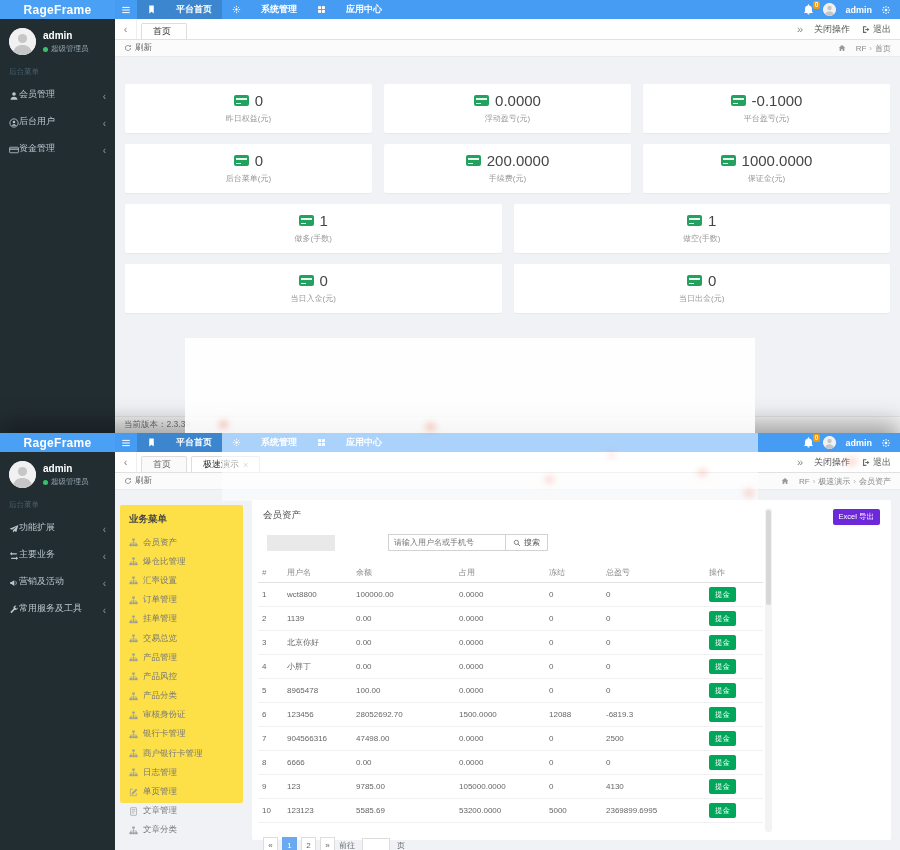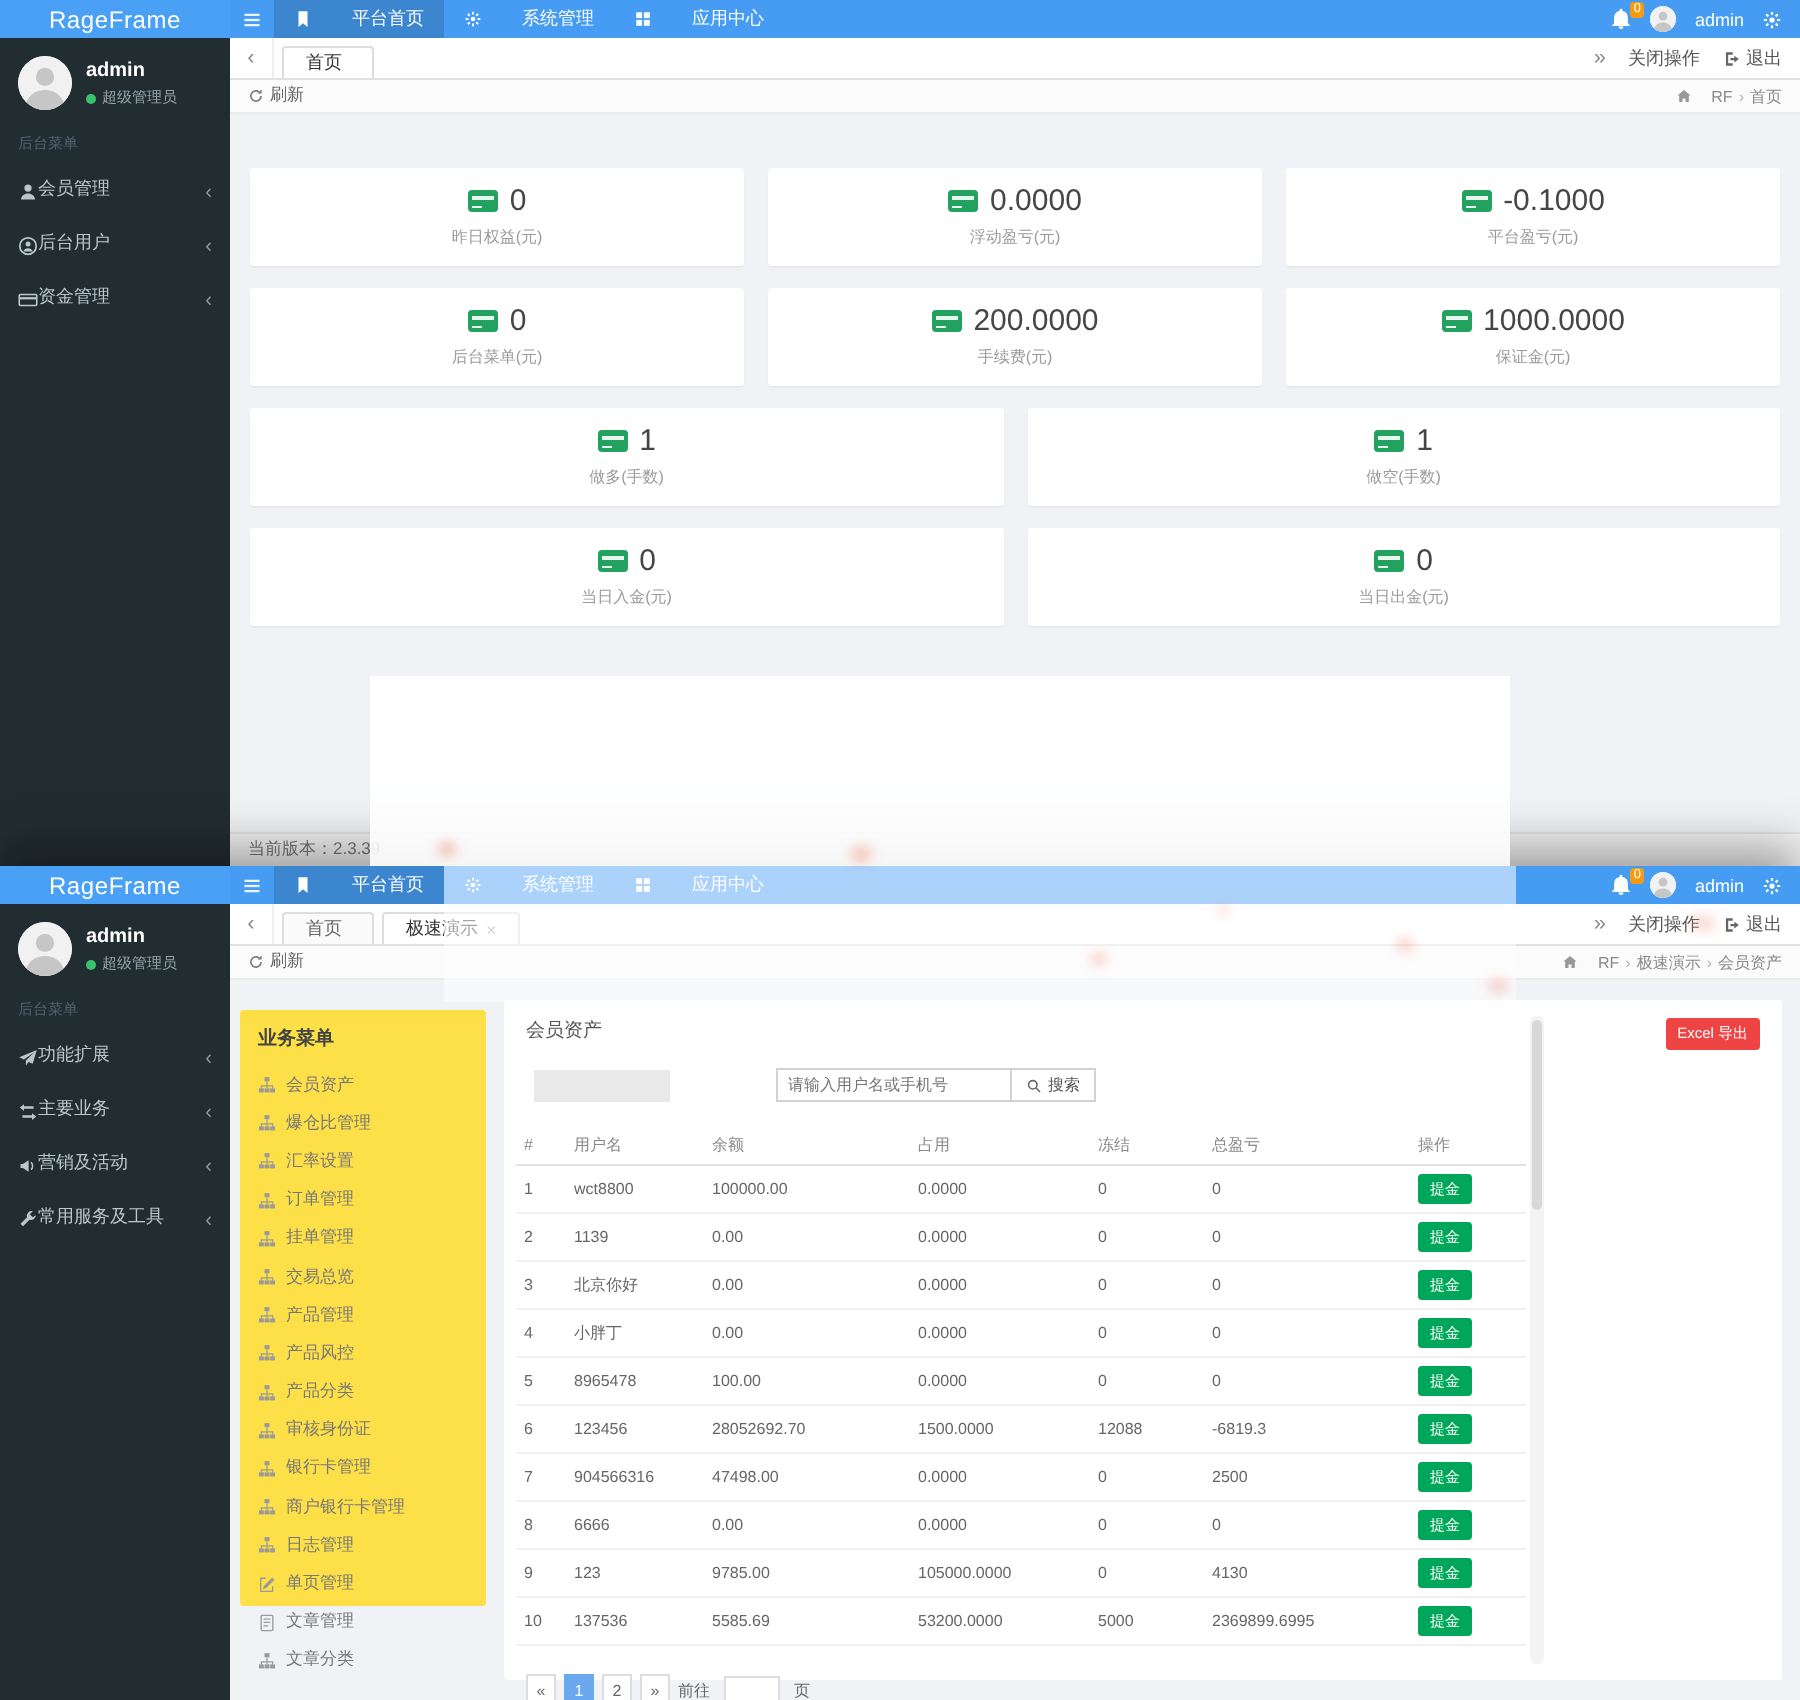--- a/index.html
+++ b/index.html
@@ -2,21 +2,21 @@
 <html><head>
 <meta charset="utf-8">
 <style>
   html,body{margin:0;padding:0;width:900px;height:850px;overflow:hidden;
     font-family:"Liberation Sans","DejaVu Sans",sans-serif;background:#e9edf2;}
   *{box-sizing:border-box;}
   .win{position:absolute;left:0;width:900px;background:#f0f2f6;overflow:hidden;}
   #winA{top:0;height:433px;z-index:1;}
   #winB{top:433px;height:417px;z-index:10;box-shadow:0 -10px 22px rgba(0,0,0,.35);}
   
-  .navbar{position:absolute;top:0;left:0;right:0;height:19px;background:#469cf3;display:flex;color:#fff;z-index:5;}
+  .navbar{position:absolute;top:0;left:0;right:0;height:19px;background:#469cf3;display:flex;color:#fff;z-index:5;font-weight:bold;}
   .brand{width:115px;display:flex;align-items:center;justify-content:center;font-size:12px;letter-spacing:.3px;background:#4aa0f5;}
   .nav-toggle{width:22px;display:flex;align-items:center;justify-content:center;}
   .nav-toggle .ic{width:10px;height:10px;opacity:.9;}
   .nav-menu{display:flex;}
   .nav-item{display:flex;align-items:center;gap:20px;padding:0 10px;font-size:9px;cursor:pointer;}
   .nav-item.active{background:rgba(0,0,0,.14);}
   .nav-item .ic{width:9px;height:9px;}
   .nav-right{margin-left:auto;display:flex;align-items:center;gap:9px;padding-right:9px;}
   .bell-wrap{position:relative;width:11px;height:11px;}
   .bell-wrap .ic{width:11px;height:11px;display:block;}
@@ -65,21 +65,21 @@
   .clabel{font-size:8px;color:#9b9b9b;margin-top:4px;}
   .version{position:absolute;left:0;right:0;bottom:0;height:17px;background:#f6f6f6;border-top:1px solid #e5e5e5;display:flex;align-items:center;padding:0 9px;font-size:8.5px;color:#777;}
   
   .bizpanel{position:absolute;left:5px;top:53px;width:123px;height:298px;background:#fde047;border-radius:2px;padding:8px 9px;}
   .bizpanel h3{margin:0 0 7px;font-size:9.5px;color:#444;font-weight:bold;}
   .bizitem{display:flex;align-items:center;gap:5px;font-size:8.5px;color:#787878;padding:3.6px 0;cursor:pointer;}
   .bizitem .ic{width:9px;height:9px;color:#9a9a9a;flex:none;}
   .assets{position:absolute;left:137px;top:48px;width:639px;height:340px;background:#fff;border-radius:2px;padding:9px 0 0;}
   .assets-head{display:flex;justify-content:space-between;align-items:flex-start;padding:0 11px;}
   .assets-title{font-size:9.5px;color:#555;}
-  .excel-btn{background:#ef4444;color:#fff;font-size:7.5px;border:none;border-radius:2px;padding:3px 6px;cursor:pointer;}
+  .excel-btn{background:#6d28d9;color:#fff;font-size:7.5px;border:none;border-radius:2px;padding:3px 6px;cursor:pointer;}
   .search-row{display:flex;align-items:center;margin:9px 0 0 15px;}
   .gray-input{width:68px;height:16px;background:#e9e9e9;border:none;margin-right:53px;}
   .search-group{display:flex;align-items:flex-end;}
   .search-input{width:118px;height:17px;border:1px solid #d2d2d2;font-size:8px;padding:0 5px;color:#333;outline:none;}
   .search-btn{height:17px;border:1px solid #d2d2d2;border-left:none;background:#fff;font-size:8px;color:#555;display:flex;align-items:center;gap:3px;padding:0 7px;cursor:pointer;}
   .search-btn .ic{width:8px;height:8px;color:#666;}
   table.assets-table{margin:12px 0 0 6px;width:505px;border-collapse:collapse;font-size:8px;color:#666;table-layout:fixed;}
   .assets-table th{text-align:left;font-weight:normal;color:#8a8a8a;padding:4px 4px;border-bottom:1px solid #e2e2e2;}
   .assets-table td{padding:4px 4px;border-bottom:1px solid #f1f1f1;overflow:hidden;white-space:nowrap;}
   .act-btn{background:#00a65a;color:#fff;font-size:7.5px;border:none;border-radius:2px;padding:2.5px 6px;cursor:pointer;}
@@ -904,21 +904,21 @@
               <td>123</td>
               <td>9785.00</td>
               <td>105000.0000</td>
               <td>0</td>
               <td>4130</td>
               <td><button class="act-btn">提金</button></td>
             </tr>
 
             <tr>
               <td>10</td>
-              <td>137536</td>
+              <td>123123</td>
               <td>5585.69</td>
               <td>53200.0000</td>
               <td>5000</td>
               <td>2369899.6995</td>
               <td><button class="act-btn">提金</button></td>
             </tr>
           </tbody>
       </table>
       <div class="pager">
         <span class="page-btn">«</span>

